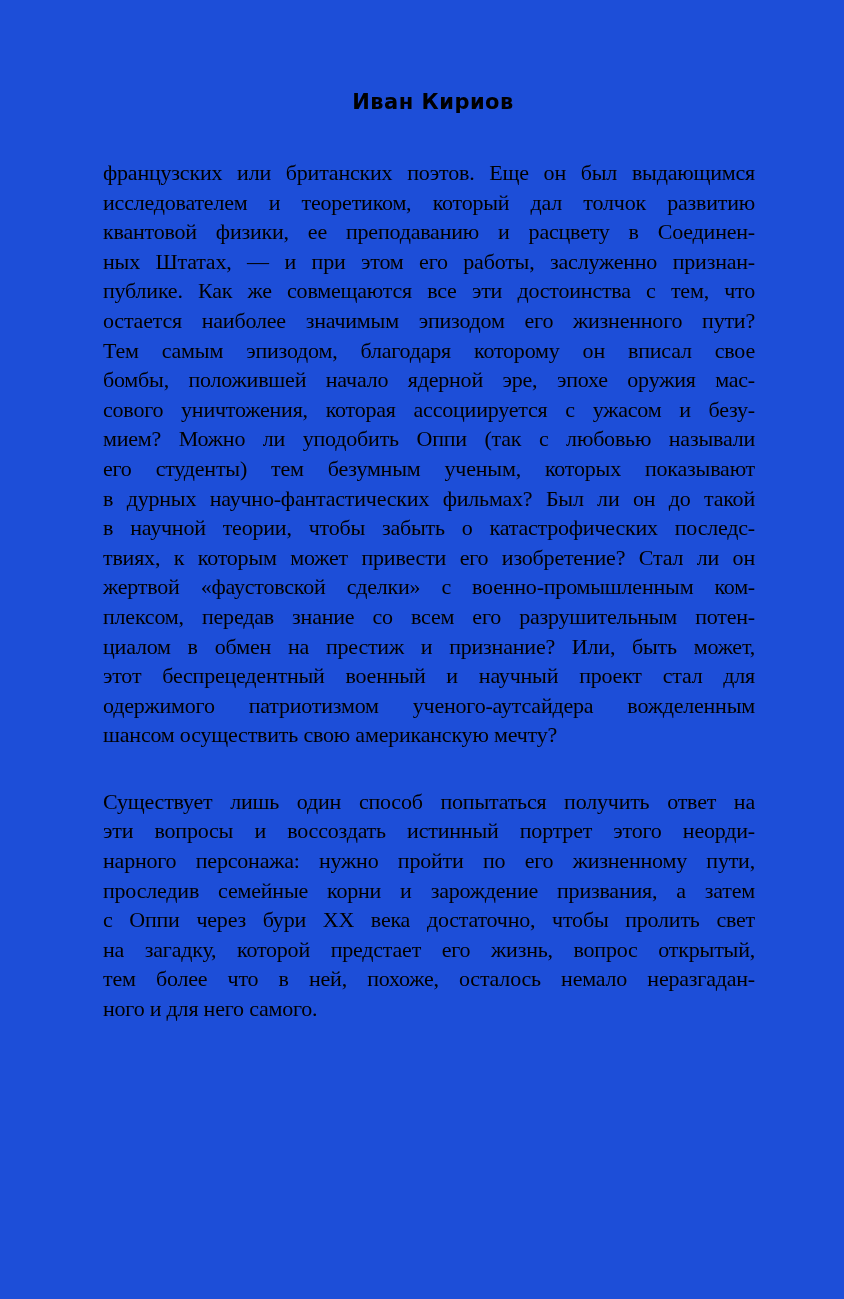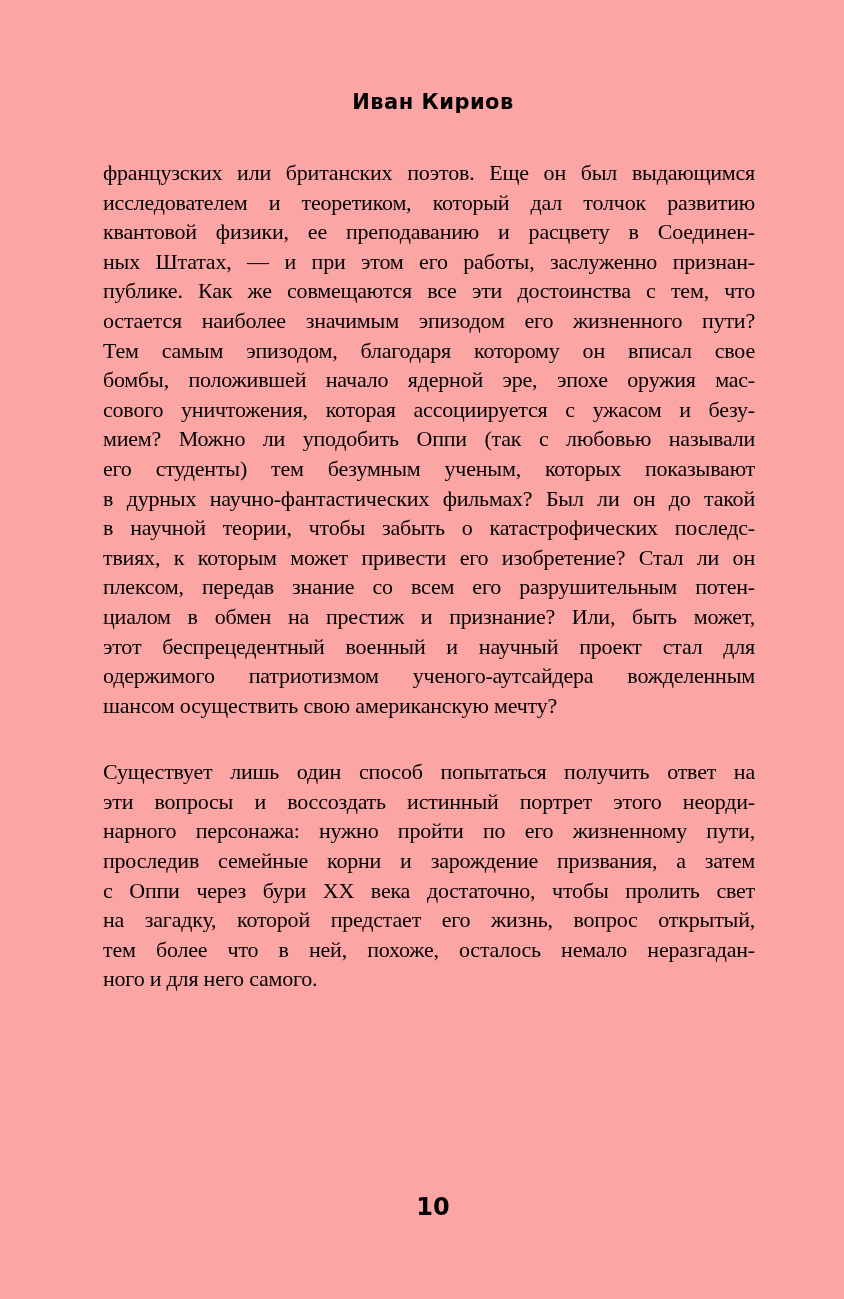--- a/index.html
+++ b/index.html
@@ -1,20 +1,20 @@
 <!DOCTYPE html>
 <html><head>
 <meta charset="utf-8">
 <style>
   html, body { margin: 0; padding: 0; }
   .page {
     position: relative;
     width: 844px;
     height: 1299px;
-    background: #fca5a5;
+    background: #1d4ed8;
     color: #000000;
     font-family: "Liberation Serif", serif;
     overflow: hidden;
   }
   .running-head {
     position: absolute;
     top: 90px;
     left: 103px;
     width: 660px;
     text-align: center;
@@ -66,32 +66,32 @@
         <div class="line">публике. Как же совмещаются все эти достоинства с тем, что</div>
         <div class="line">остается наиболее значимым эпизодом его жизненного пути?</div>
         <div class="line">Тем самым эпизодом, благодаря которому он вписал свое</div>
         <div class="line">бомбы, положившей начало ядерной эре, эпохе оружия мас-</div>
         <div class="line">сового уничтожения, которая ассоциируется с ужасом и безу-</div>
         <div class="line">мием? Можно ли уподобить Оппи (так с любовью называли</div>
         <div class="line">его студенты) тем безумным ученым, которых показывают</div>
         <div class="line">в дурных научно-фантастических фильмах? Был ли он до такой</div>
         <div class="line">в научной теории, чтобы забыть о катастрофических последс-</div>
         <div class="line">твиях, к которым может привести его изобретение? Стал ли он</div>
+        <div class="line">жертвой «фаустовской сделки» с военно-промышленным ком-</div>
         <div class="line">плексом, передав знание со всем его разрушительным потен-</div>
         <div class="line">циалом в обмен на престиж и признание? Или, быть может,</div>
         <div class="line">этот беспрецедентный военный и научный проект стал для</div>
         <div class="line">одержимого патриотизмом ученого-аутсайдера вожделенным</div>
         <div class="line last">шансом осуществить свою американскую мечту?</div>
       </div>
       <div class="paragraph">
         <div class="line">Существует лишь один способ попытаться получить ответ на</div>
         <div class="line">эти вопросы и воссоздать истинный портрет этого неорди-</div>
         <div class="line">нарного персонажа: нужно пройти по его жизненному пути,</div>
         <div class="line">проследив семейные корни и зарождение призвания, а затем</div>
         <div class="line">с Оппи через бури XX века достаточно, чтобы пролить свет</div>
         <div class="line">на загадку, которой предстает его жизнь, вопрос открытый,</div>
         <div class="line">тем более что в ней, похоже, осталось немало неразгадан-</div>
         <div class="line last">ного и для него самого.</div>
       </div>
     </div>
 
-  <div class="page-number">10</div>
 </div>
 
 </body></html>

